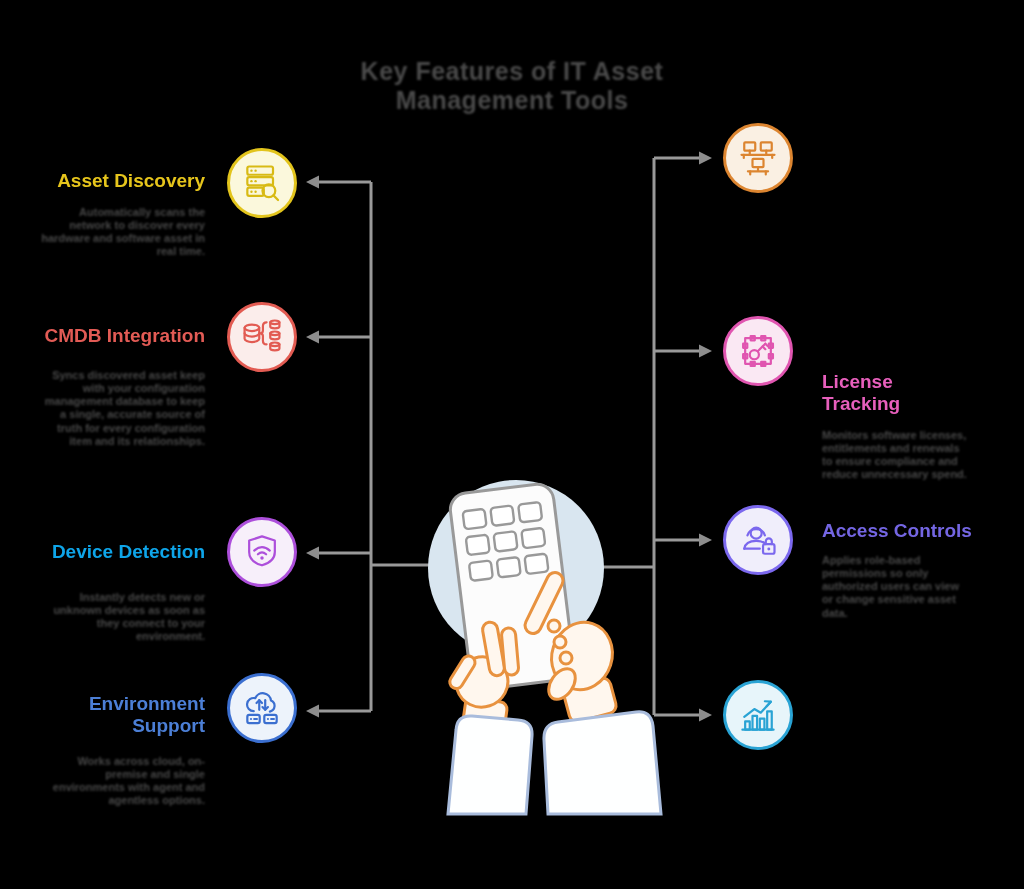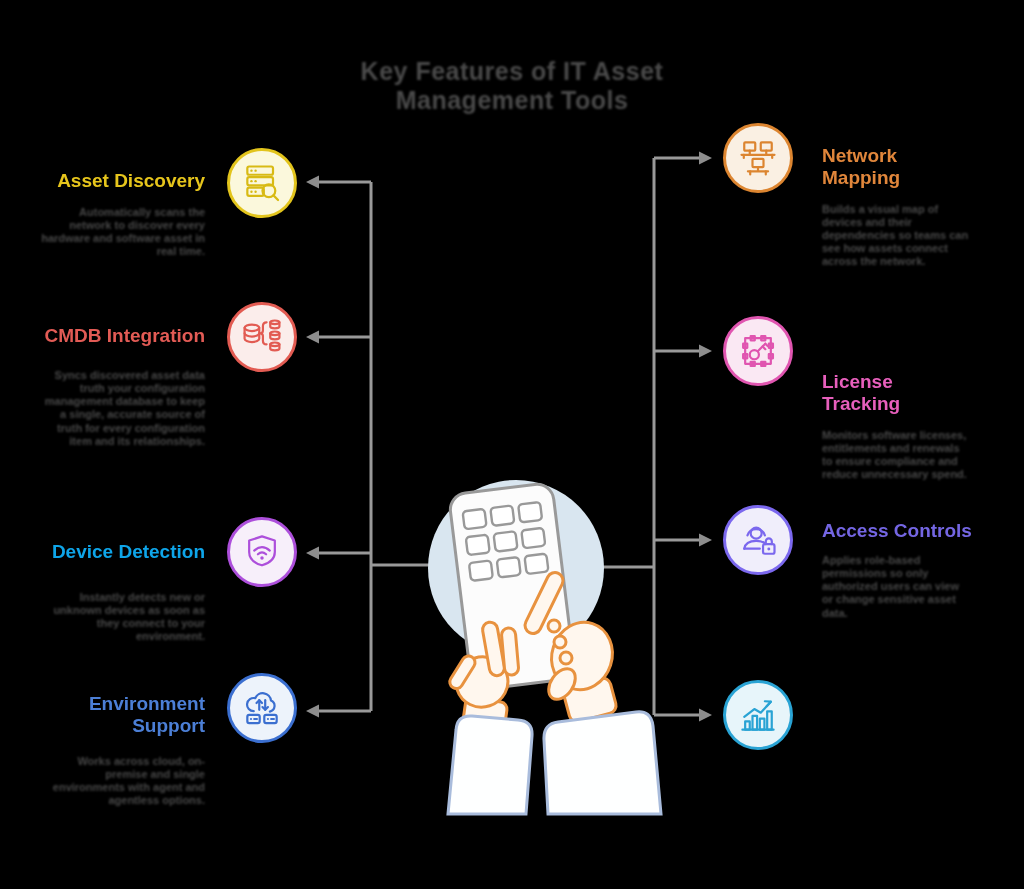--- a/index.html
+++ b/index.html
@@ -90,35 +90,31 @@
       <polygon points="712,715 699,708.5 699,721.5"></polygon>
     </g>
   </svg>
 
   <div class="feature side-left fb-l1">
     <div class="label c-yellow">Asset Discovery</div>
     <div class="desc">Automatically scans the network to discover every hardware and software asset in real time.</div>
   </div>
   <div class="feature side-left fb-l2">
     <div class="label c-red">CMDB Integration</div>
-    <div class="desc">Syncs discovered asset data truth your configuration management database to keep a single, accurate source of truth for every configuration item and its relationships.</div>
+    <div class="desc">Syncs discovered asset keep with your configuration management database to keep a single, accurate source of truth for every configuration item and its relationships.</div>
   </div>
   <div class="feature side-left fb-l3">
     <div class="label c-purple">Device Detection</div>
     <div class="desc">Instantly detects new or unknown devices as soon as they connect to your environment.</div>
   </div>
   <div class="feature side-left fb-l4">
     <div class="label c-blue">Environment Support</div>
     <div class="desc">Works across cloud, on-premise and single environments with agent and agentless options.</div>
   </div>
 
-  <div class="feature side-right fb-r1">
-    <div class="label c-orange">Network Mapping</div>
-    <div class="desc">Builds a visual map of devices and their dependencies so teams can see how assets connect across the network.</div>
-  </div>
   <div class="feature side-right fb-r2">
     <div class="label c-pink">License Tracking</div>
     <div class="desc">Monitors software licenses, entitlements and renewals to ensure compliance and reduce unnecessary spend.</div>
   </div>
   <div class="feature side-right fb-r3">
     <div class="label c-indigo">Access Controls</div>
     <div class="desc">Applies role-based permissions so only authorized users can view or change sensitive asset data.</div>
   </div>
 
   <div class="icon-circle ic-l1">

